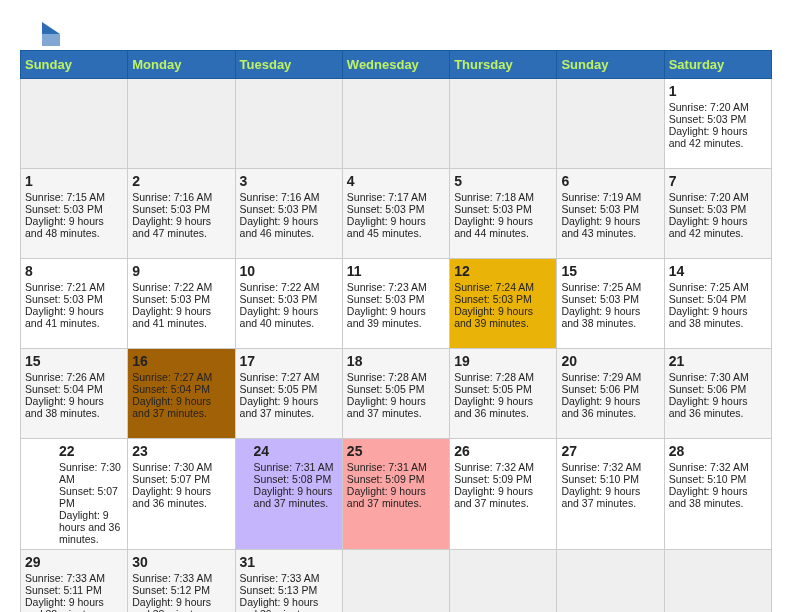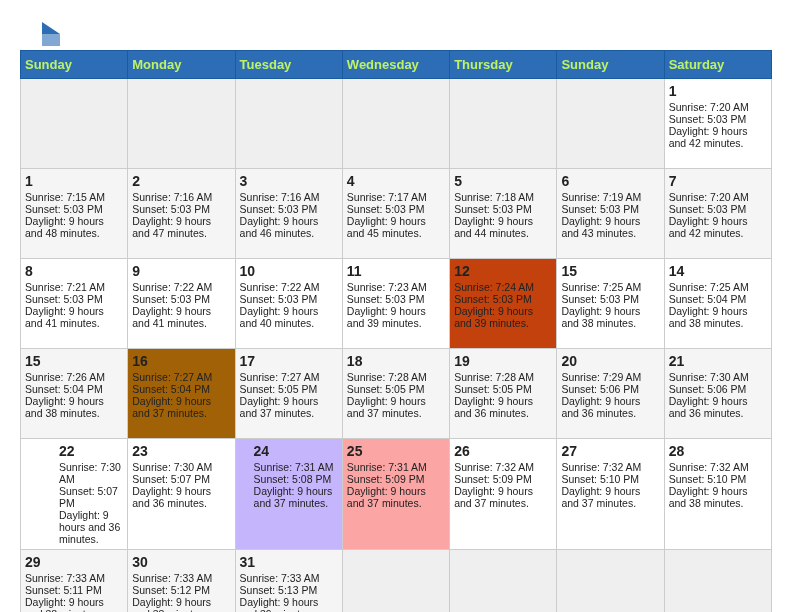--- a/index.html
+++ b/index.html
@@ -124,21 +124,21 @@
         <td style="background: rgb(245, 245, 245);"><span class="day-num">4</span><span>Sunrise: 7:17 AM</span><br><span>Sunset: 5:03 PM</span><br><span>Daylight: 9 hours and 45 minutes.</span></td>
         <td style="background: rgb(245, 245, 245);"><span class="day-num">5</span><span>Sunrise: 7:18 AM</span><br><span>Sunset: 5:03 PM</span><br><span>Daylight: 9 hours and 44 minutes.</span></td>
         <td style="background: rgb(245, 245, 245);"><span class="day-num">6</span><span>Sunrise: 7:19 AM</span><br><span>Sunset: 5:03 PM</span><br><span>Daylight: 9 hours and 43 minutes.</span></td>
         <td style="background: rgb(245, 245, 245);"><span class="day-num">7</span><span>Sunrise: 7:20 AM</span><br><span>Sunset: 5:03 PM</span><br><span>Daylight: 9 hours and 42 minutes.</span></td>
       </tr>
       <tr class="week-row">
         <td style="background: rgb(255, 255, 255);"><span class="day-num">8</span><span>Sunrise: 7:21 AM</span><br><span>Sunset: 5:03 PM</span><br><span>Daylight: 9 hours and 41 minutes.</span></td>
         <td style="background: rgb(255, 255, 255);"><span class="day-num">9</span><span>Sunrise: 7:22 AM</span><br><span>Sunset: 5:03 PM</span><br><span>Daylight: 9 hours and 41 minutes.</span></td>
         <td style="background: rgb(255, 255, 255);"><span class="day-num">10</span><span>Sunrise: 7:22 AM</span><br><span>Sunset: 5:03 PM</span><br><span>Daylight: 9 hours and 40 minutes.</span></td>
         <td style="background: rgb(255, 255, 255);"><span class="day-num">11</span><span>Sunrise: 7:23 AM</span><br><span>Sunset: 5:03 PM</span><br><span>Daylight: 9 hours and 39 minutes.</span></td>
-        <td style="background: #c2410c;"><span class="day-num">12</span><span>Sunrise: 7:24 AM</span><br><span>Sunset: 5:03 PM</span><br><span>Daylight: 9 hours and 39 minutes.</span></td>
+        <td style="background: #eab308;"><span class="day-num">12</span><span>Sunrise: 7:24 AM</span><br><span>Sunset: 5:03 PM</span><br><span>Daylight: 9 hours and 39 minutes.</span></td>
         <td style="background: rgb(255, 255, 255);"><span class="day-num">15</span><span>Sunrise: 7:25 AM</span><br><span>Sunset: 5:03 PM</span><br><span>Daylight: 9 hours and 38 minutes.</span></td>
         <td style="background: rgb(255, 255, 255);"><span class="day-num">14</span><span>Sunrise: 7:25 AM</span><br><span>Sunset: 5:04 PM</span><br><span>Daylight: 9 hours and 38 minutes.</span></td>
       </tr>
       <tr class="week-row">
         <td style="background: rgb(245, 245, 245);"><span class="day-num">15</span><span>Sunrise: 7:26 AM</span><br><span>Sunset: 5:04 PM</span><br><span>Daylight: 9 hours and 38 minutes.</span></td>
         <td style="background: #a16207;"><span class="day-num">16</span><span>Sunrise: 7:27 AM</span><br><span>Sunset: 5:04 PM</span><br><span>Daylight: 9 hours and 37 minutes.</span></td>
         <td style="background: rgb(245, 245, 245);"><span class="day-num">17</span><span>Sunrise: 7:27 AM</span><br><span>Sunset: 5:05 PM</span><br><span>Daylight: 9 hours and 37 minutes.</span></td>
         <td style="background: rgb(245, 245, 245);"><span class="day-num">18</span><span>Sunrise: 7:28 AM</span><br><span>Sunset: 5:05 PM</span><br><span>Daylight: 9 hours and 37 minutes.</span></td>
         <td style="background: rgb(245, 245, 245);"><span class="day-num">19</span><span>Sunrise: 7:28 AM</span><br><span>Sunset: 5:05 PM</span><br><span>Daylight: 9 hours and 36 minutes.</span></td>
         <td style="background: rgb(245, 245, 245);"><span class="day-num">20</span><span>Sunrise: 7:29 AM</span><br><span>Sunset: 5:06 PM</span><br><span>Daylight: 9 hours and 36 minutes.</span></td>

